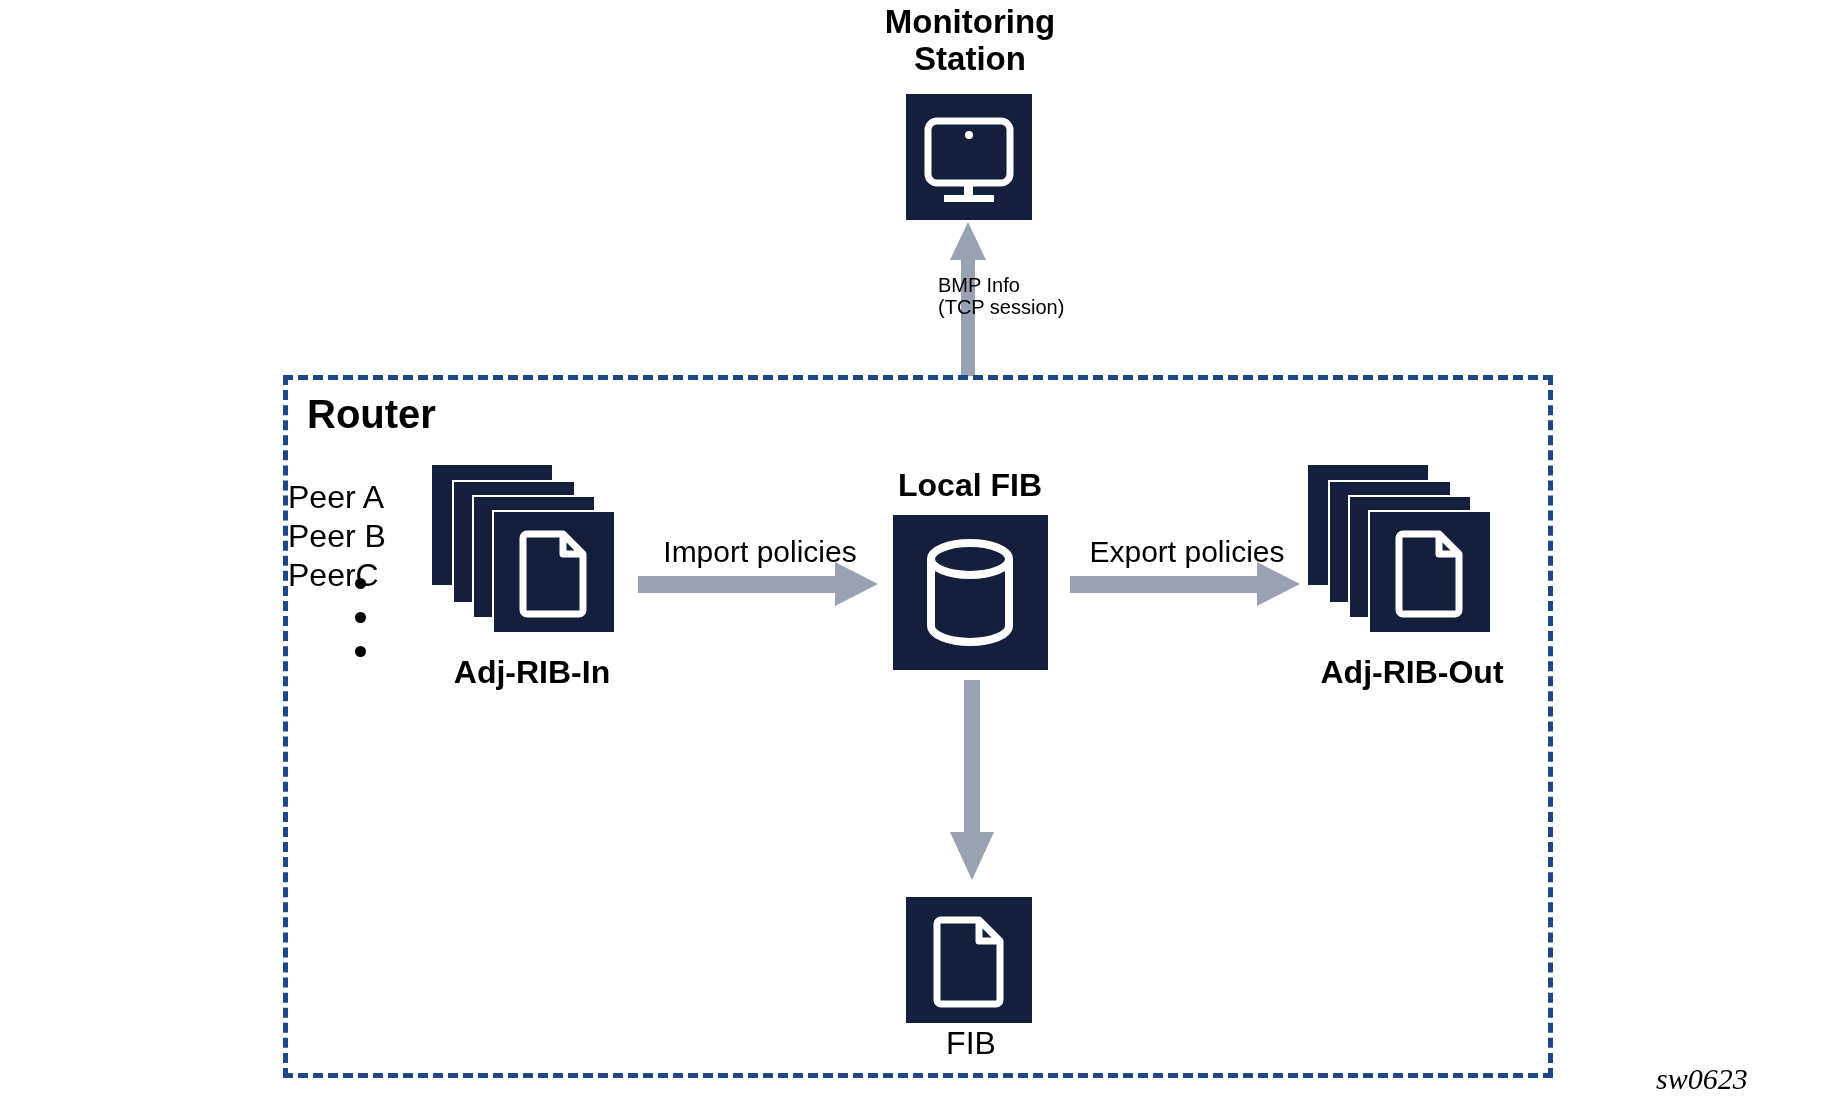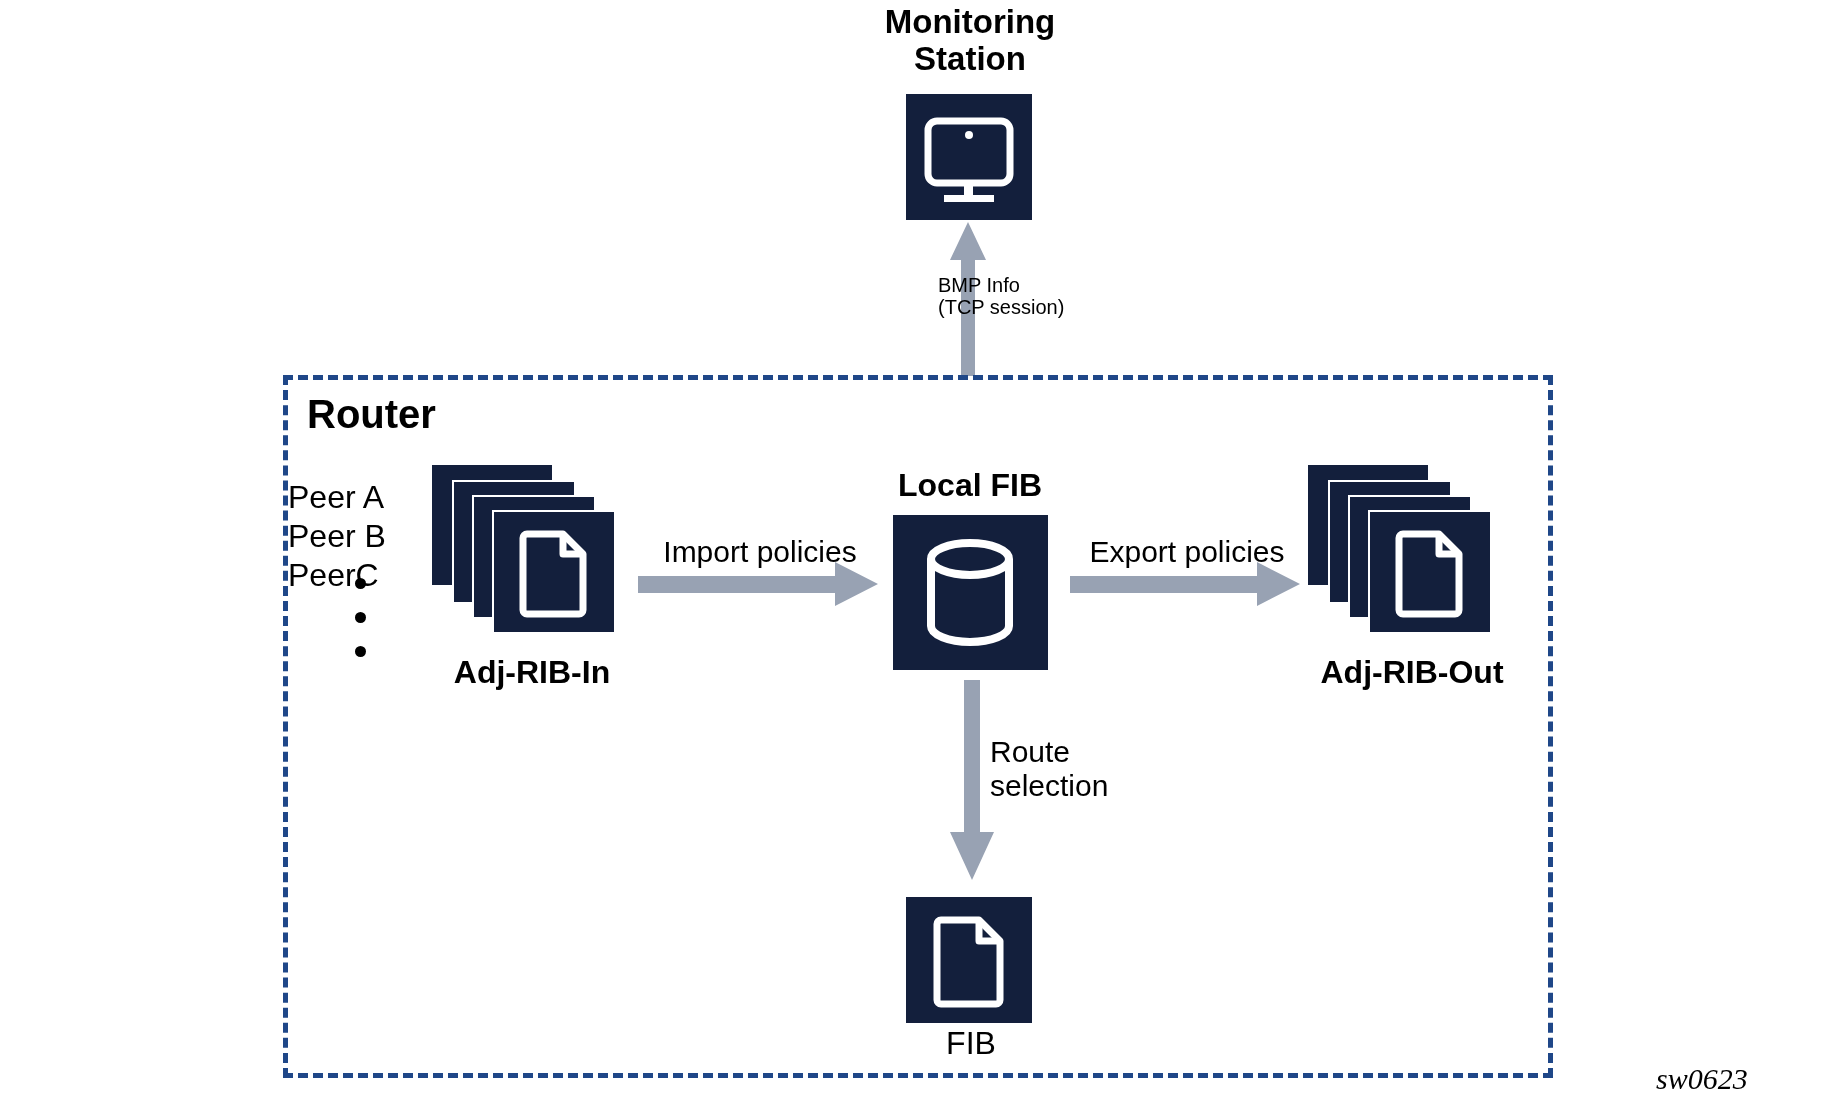--- a/index.html
+++ b/index.html
@@ -200,21 +200,20 @@
       </svg>
     </div>
   </div>
   <div class="label" id="adjribout-label">Adj-RIB-Out</div>
 
   <div class="abs" id="route-arrow">
     <svg width="44" height="200" viewBox="0 0 44 200" aria-hidden="true">
       <polygon points="22,200 0,152 14,152 14,0 30,0 30,152 44,152" fill="#98a2b3"></polygon>
     </svg>
   </div>
-  <div class="label" id="route-label"><span>Route</span><br><span>selection</span></div>
 
   <div class="navy-tile" id="fib-tile">
     <svg width="126" height="126" viewBox="0 0 126 126" aria-hidden="true">
       <path d="M35 23 h38 l21 21 v59 a4 4 0 0 1 -4 4 h-55 a4 4 0 0 1 -4 -4 v-76 a4 4 0 0 1 4 -4 z" fill="none" stroke="#ffffff" stroke-width="7" stroke-linejoin="round"></path>
       <path d="M73 23 v21 h21" fill="none" stroke="#ffffff" stroke-width="7" stroke-linejoin="round"></path>
     </svg>
   </div>
   <div class="label" id="fib-label">FIB</div>
 
   <div class="label" id="watermark">sw0623</div>

